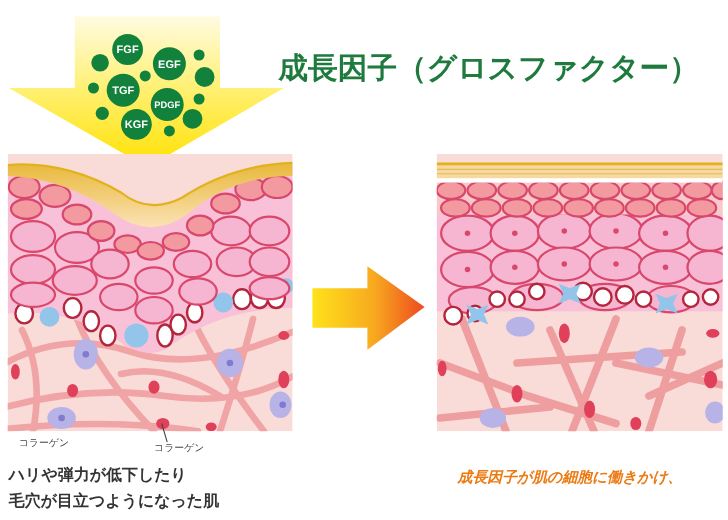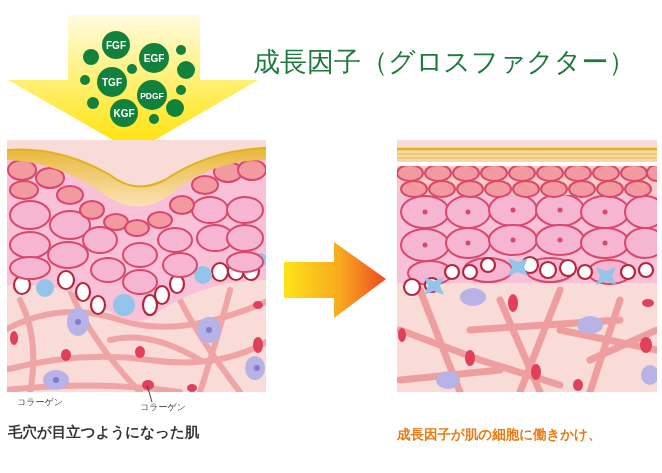--- a/index.html
+++ b/index.html
@@ -1,25 +1,25 @@
 <!DOCTYPE html>
 <html><head>
   <meta charset="utf-8">
   <style>
     html, body { margin: 0; padding: 0; background: #ffffff; }
     body { width: 662px; height: 473px; position: relative; overflow: hidden;
            font-family: "DejaVu Sans", sans-serif; }
     .abs { position: absolute; }
-    .title { left: 253px; top: 44px; font-size: 27px; font-weight: normal; color: #1f7a3e;
+    .title { left: 253px; top: 44px; font-size: 27px; font-weight: bold; color: #1f7a3e;
              letter-spacing: 0px; white-space: nowrap; }
     .label-small { font-size: 9px; color: #444; white-space: nowrap; }
     .caption-left { left: 8px; top: 420px; font-size: 14.5px; font-weight: bold; color: #333;
                     line-height: 24px; white-space: nowrap; }
-    .caption-right { left: 397px; top: 423px; font-size: 13.5px; font-weight: bold; color: #ec7a12;
-                     line-height: 23px; white-space: nowrap; }
+    .caption-right { left: 416px; top: 423px; font-size: 13.5px; font-weight: bold; color: #ec7a12;
+                     line-height: 23px; white-space: nowrap; font-style: italic; }
     svg text { font-family: "Liberation Sans", sans-serif; font-weight: bold; }
   </style>
 </head>
 <body>
 
 <svg class="abs" style="left:0;top:0" width="662" height="473" viewBox="0 0 662 473">
   <defs>
     <linearGradient id="downGrad" x1="0" y1="0" x2="0" y2="1">
       <stop offset="0" stop-color="#fffbe0"></stop>
       <stop offset="0.45" stop-color="#fff17a"></stop>
@@ -291,17 +291,18 @@
     <rect x="397" y="162" width="260" height="4" fill="#fff"></rect>
   </g>
 </svg>
 
 <div class="abs title">成長因子（グロスファクター）</div>
 
 <div class="abs label-small" style="left:17px;top:396px;">コラーゲン</div>
 <div class="abs label-small" style="left:140px;top:401px;">コラーゲン</div>
 
 <div class="abs caption-left">
+  <div>ハリや弾力が低下したり</div>
   <div>毛穴が目立つようになった肌</div>
 </div>
 <div class="abs caption-right">
   <div>成長因子が肌の細胞に働きかけ、</div>
 </div>
 
 </body></html>

